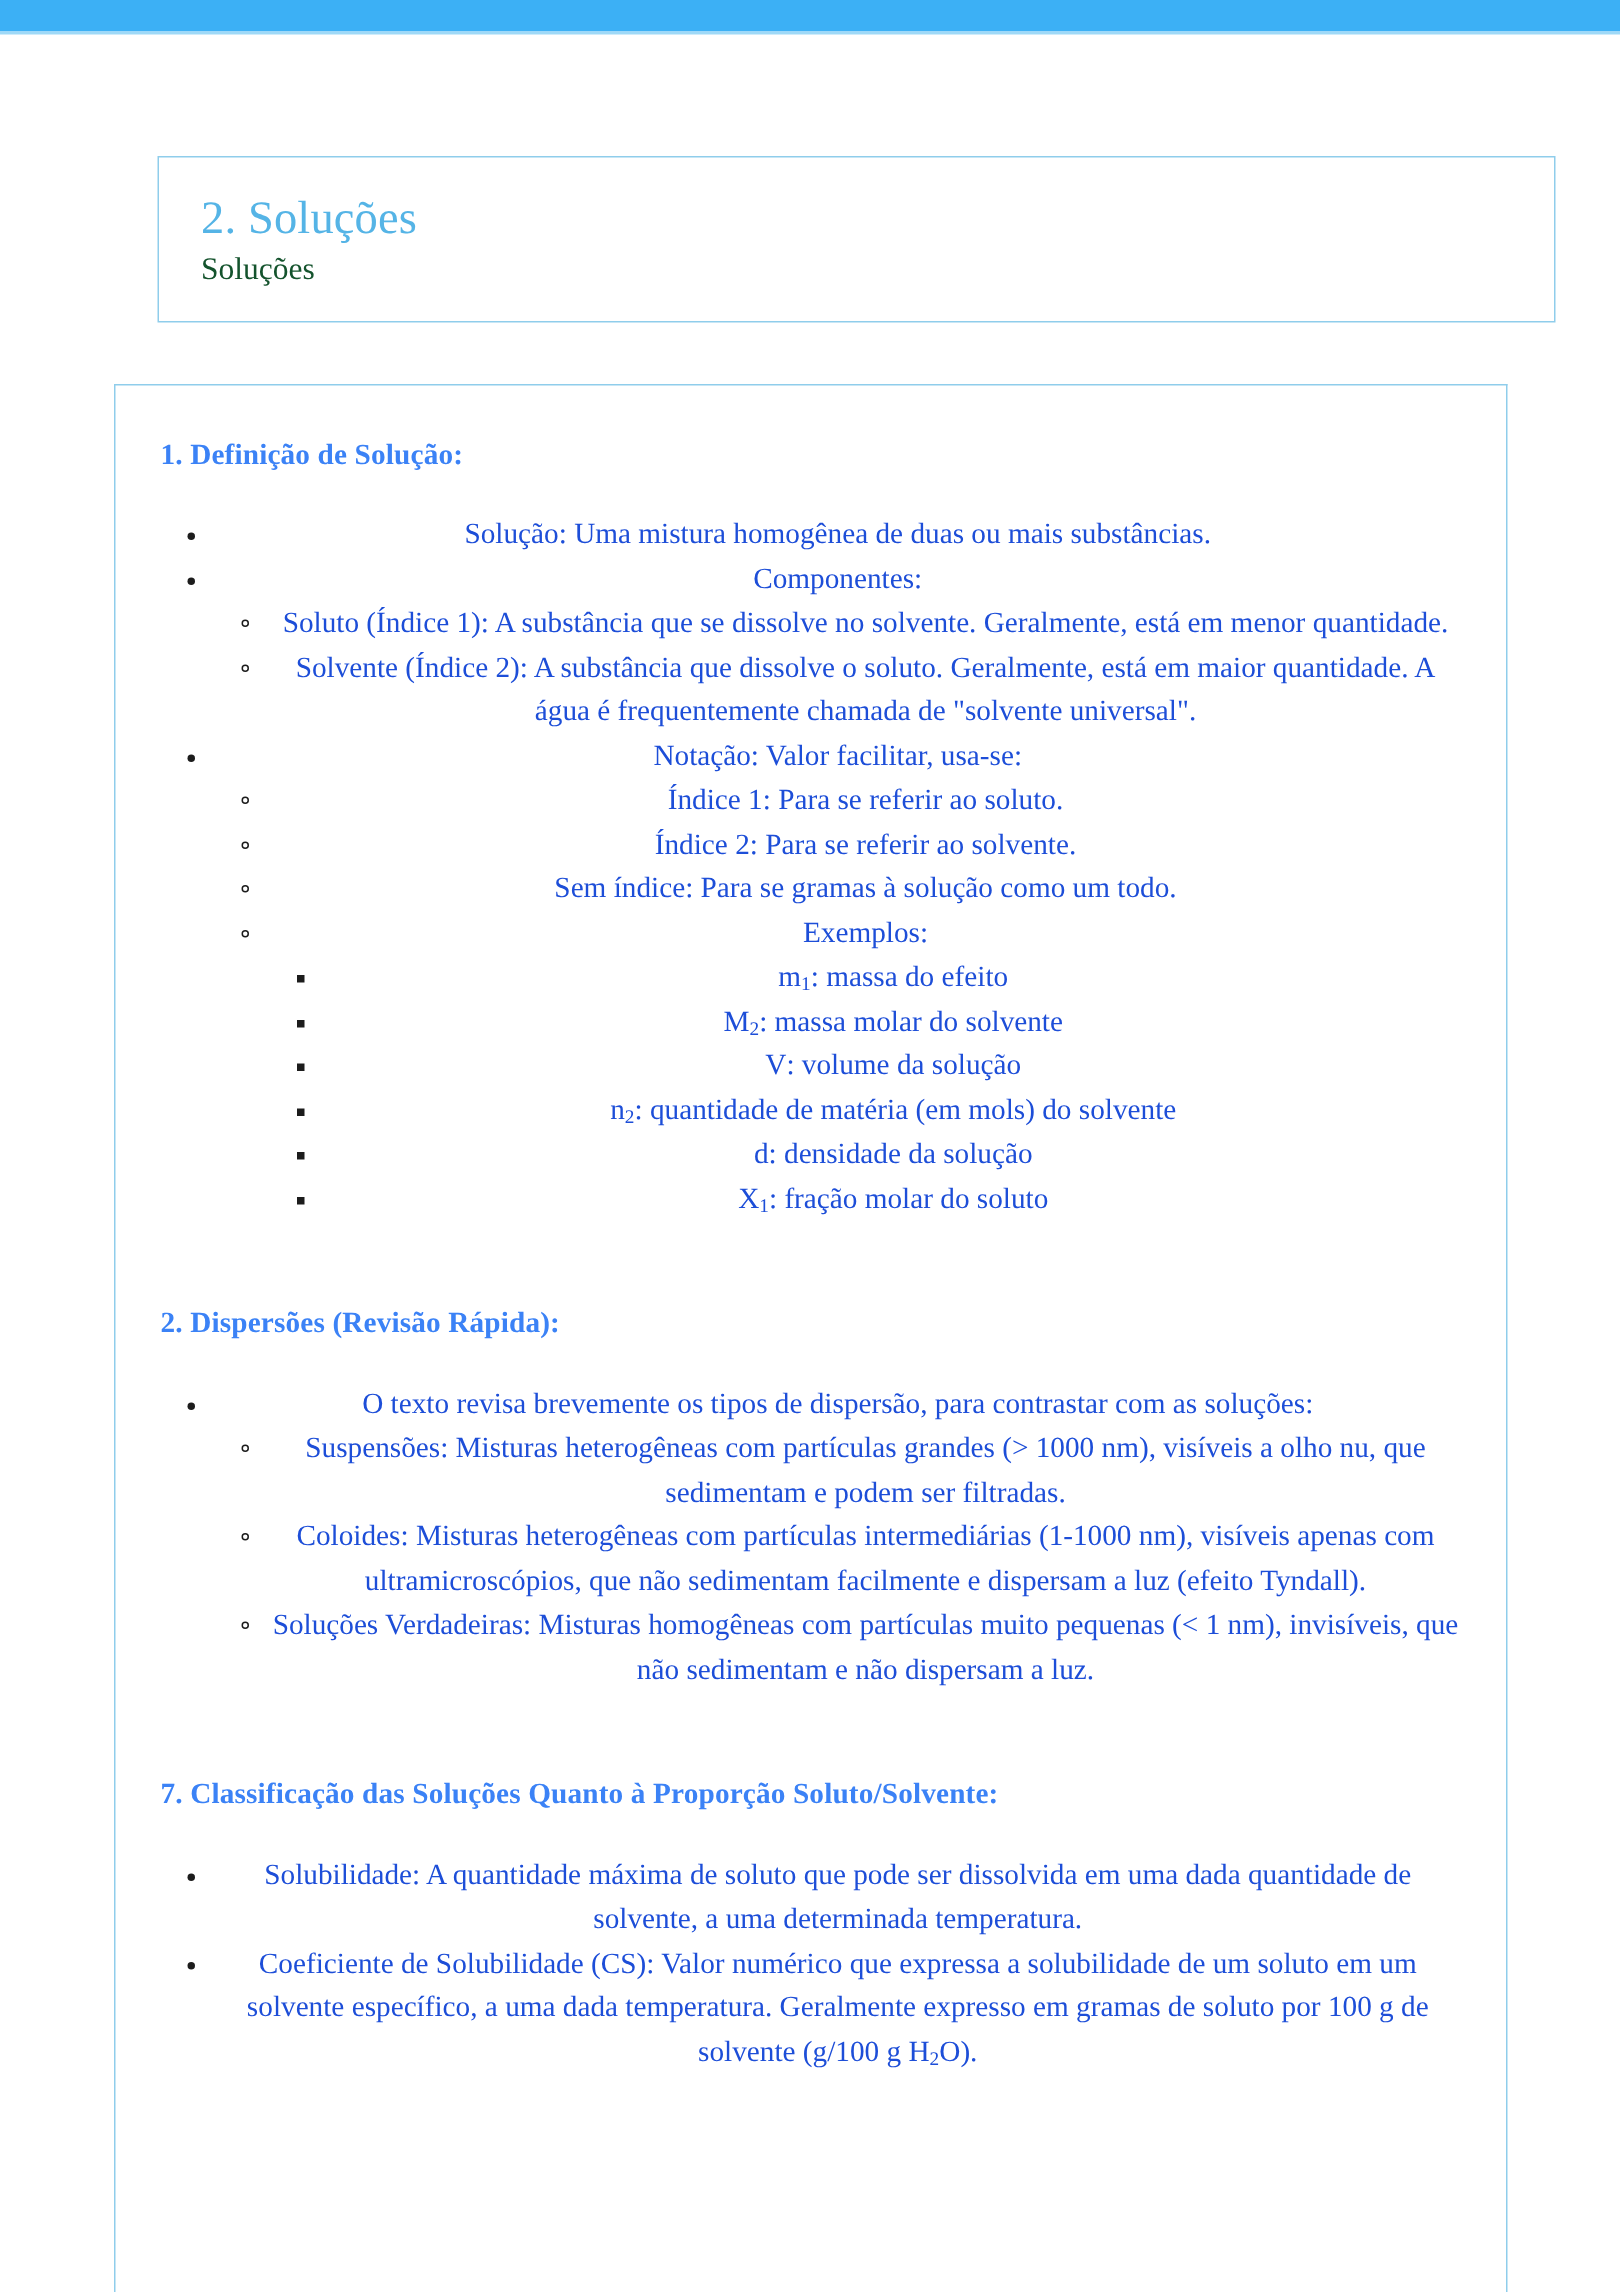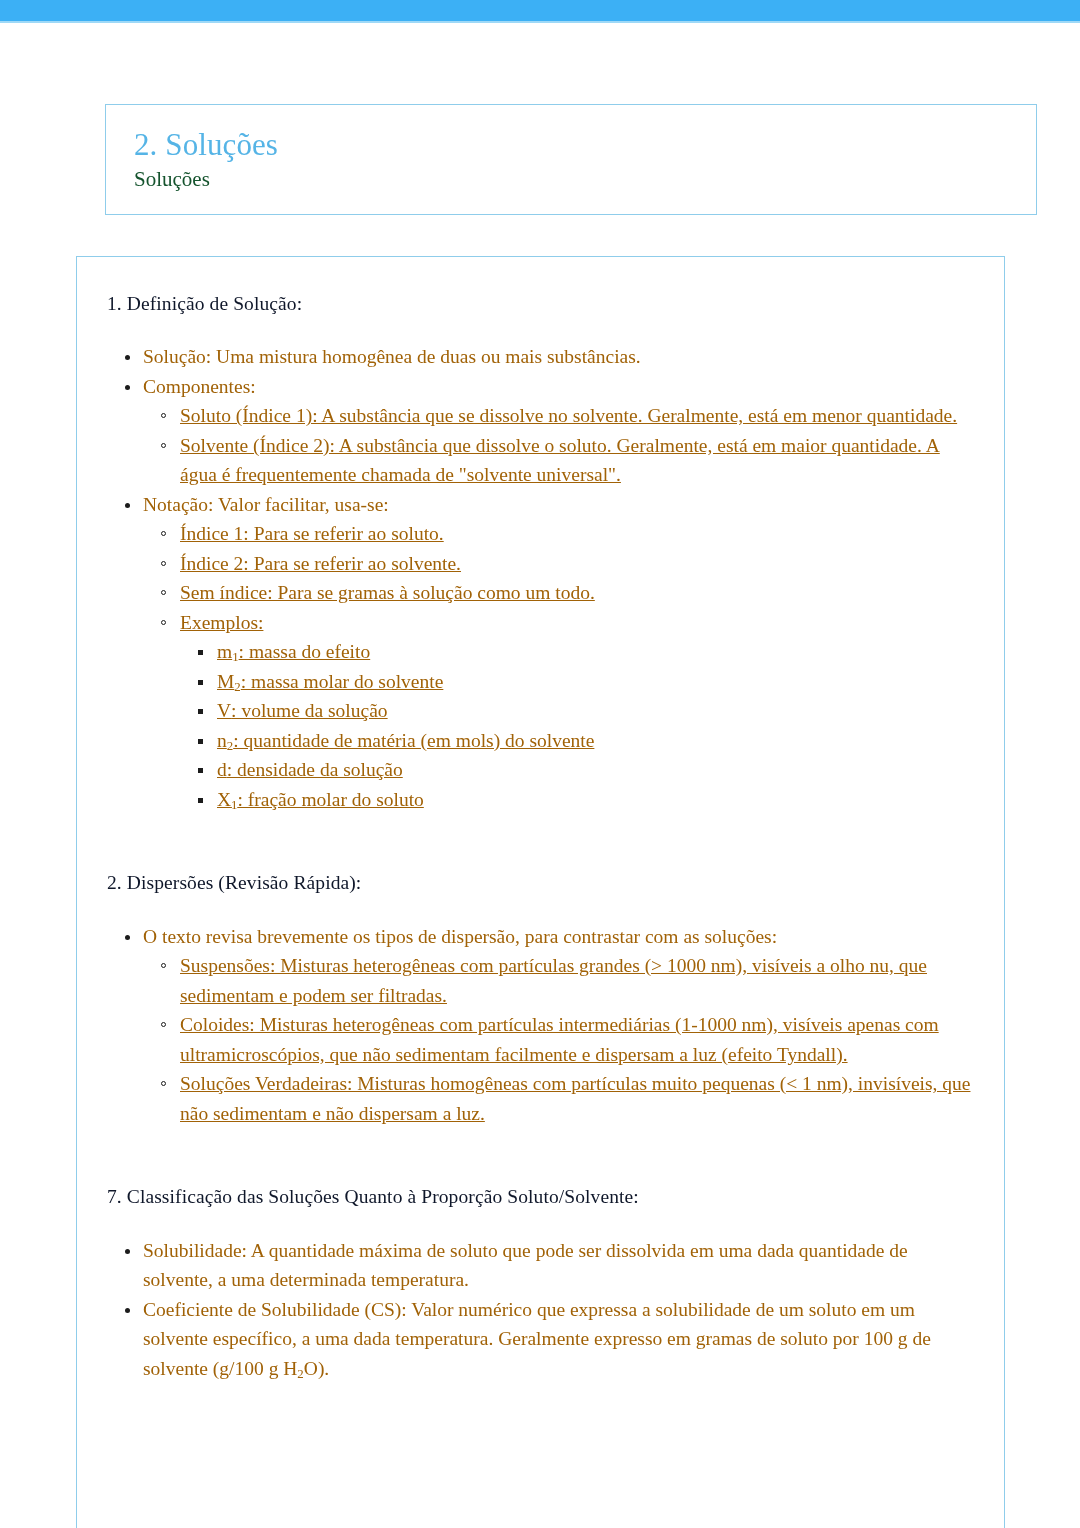--- a/index.html
+++ b/index.html
@@ -80,40 +80,41 @@
     height: 1320px;  
     border: 1.5px solid #8fcdeb;
     border-bottom: none;
     background: #ffffff;
     box-sizing: border-box;
     padding: 34px 30px 0 30px;
   }
 
   h2.section-heading {
     font-size: 19.5px;
-    font-weight: normal;
-    color: #0f172a;
+    font-weight: bold;
+    color: #3b82f6;
     margin: 0 0 26px 0;
     line-height: 1.3;
     letter-spacing: .1px;
   }
   h2.section-heading.spaced-above {
     margin-top: 36px;
   }
 
   ul {
     margin: 0;
     padding: 0;
     list-style: none;
   }
   li {
     position: relative;
     font-size: 19.5px;
     line-height: 29.5px;
-    color: #a16207;
+    color: #1d4ed8;
+    text-align: center;
   }
 
   
   ul.lvl1 > li {
     padding-left: 36px;
     margin-bottom: 0px;
   }
   ul.lvl1 > li::before {
     content: "";
     position: absolute;
@@ -124,21 +125,20 @@
     background: #1c1c1c;
   }
 
   
   ul.lvl2 {
     margin-top: 0;
   }
   ul.lvl2 > li {
     padding-left: 37px;
     margin-bottom: 0px;
-    text-decoration: underline;
   }
   ul.lvl2 > li::before {
     content: "";
     position: absolute;
     left: 18px;
     top: 12px;
     width: 5px; height: 5px;
     border-radius: 50%;
     border: 1.2px solid #1c1c1c;
     background: transparent;

